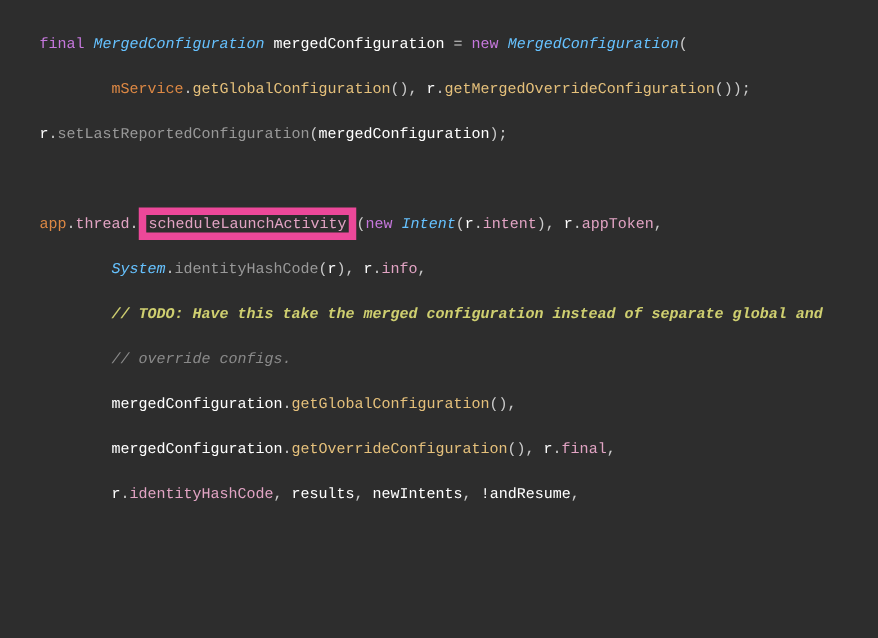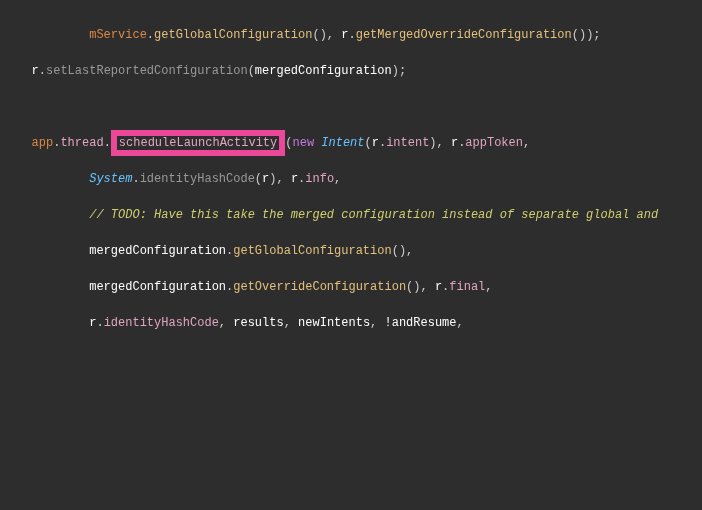--- a/index.html
+++ b/index.html
@@ -18,44 +18,46 @@
     padding: 8px 10px;
     white-space: pre;
   }
   .k  { color: #c678dd; } 
   .t  { color: #66c2ff; font-style: italic; } 
   .v  { color: #dd8844; } 
   .m  { color: #999999; } 
   .id { color: #ffffff; } 
   .y  { color: #e5c07b; } 
   .c  { color: #8a8a8a; font-style: italic; } 
-  .td { color: #cfcf70; font-style: italic; } 
+  .td { color: #cfcf70; font-style: italic; font-weight: bold; } 
   .f  { color: #e2a4c4; margin-top: 37px; } 
   .box {
     border: 6px solid #ec4899;
     padding: 0 2px;
     color: #e2a4c4;
   }
   .line { display: block; }
   .divider {
     border-top: 1px solid rgba(255,255,255,0.05);
     margin: 2px 0;
     background: #323232;
   }
 </style>
 </head>
 <body>
 
 <div class="code">
+<span class="line">   <span class="k">final</span> <span class="t">MergedConfiguration</span> <span class="id">mergedConfiguration</span> = <span class="k">new</span> <span class="t">MergedConfiguration</span>(</span>
 <span class="line">           <span class="v">mService</span>.<span class="y">getGlobalConfiguration</span>(), <span class="id">r</span>.<span class="y">getMergedOverrideConfiguration</span>());</span>
 <span class="line">   <span class="id">r</span>.<span class="m">setLastReportedConfiguration</span>(<span class="id">mergedConfiguration</span>);</span>
 <span class="line"> </span>
 <span class="line">   <span class="v">app</span>.<span class="f">thread</span>.<span class="box">scheduleLaunchActivity</span>(<span class="k">new</span> <span class="t">Intent</span>(<span class="id">r</span>.<span class="f">intent</span>), <span class="id">r</span>.<span class="f">appToken</span>,</span>
 <span class="line">           <span class="t">System</span>.<span class="m">identityHashCode</span>(<span class="id">r</span>), <span class="id">r</span>.<span class="f">info</span>,</span>
 <span class="line">           <span class="td">// TODO: Have this take the merged configuration instead of separate global and</span></span>
+<span class="line">           <span class="c">// override configs.</span></span>
 <span class="line">           <span class="id">mergedConfiguration</span>.<span class="y">getGlobalConfiguration</span>(),</span>
 <span class="line">           <span class="id">mergedConfiguration</span>.<span class="y">getOverrideConfiguration</span>(), <span class="id">r</span>.<span class="f">final</span>,</span>
 <span class="line">           <span class="id">r</span>.<span class="f">identityHashCode</span>, <span class="id">results</span>, <span class="id">newIntents</span>, <span class="id">!andResume</span>,</span>
 <span class="divider"></span>
 
 
 
 
 
 

